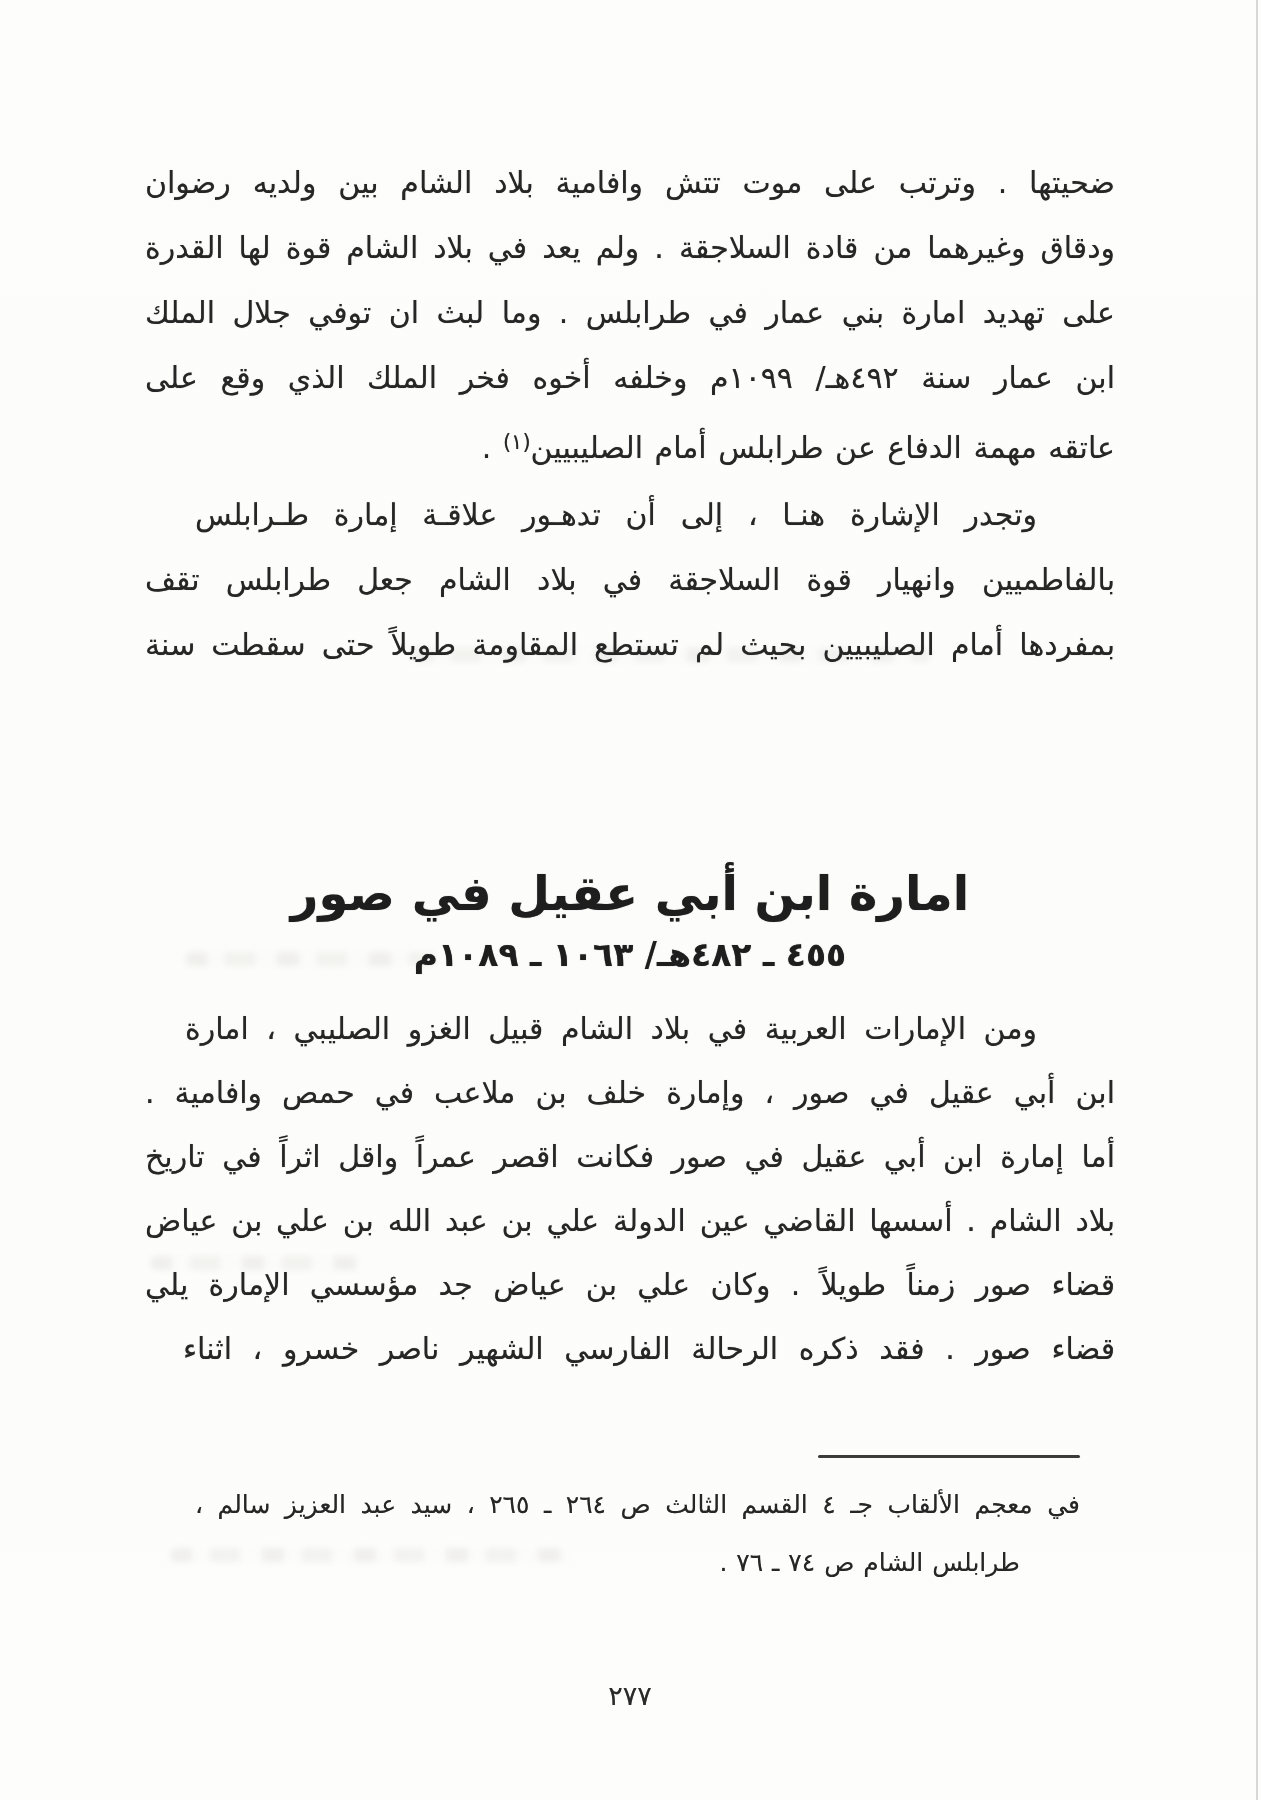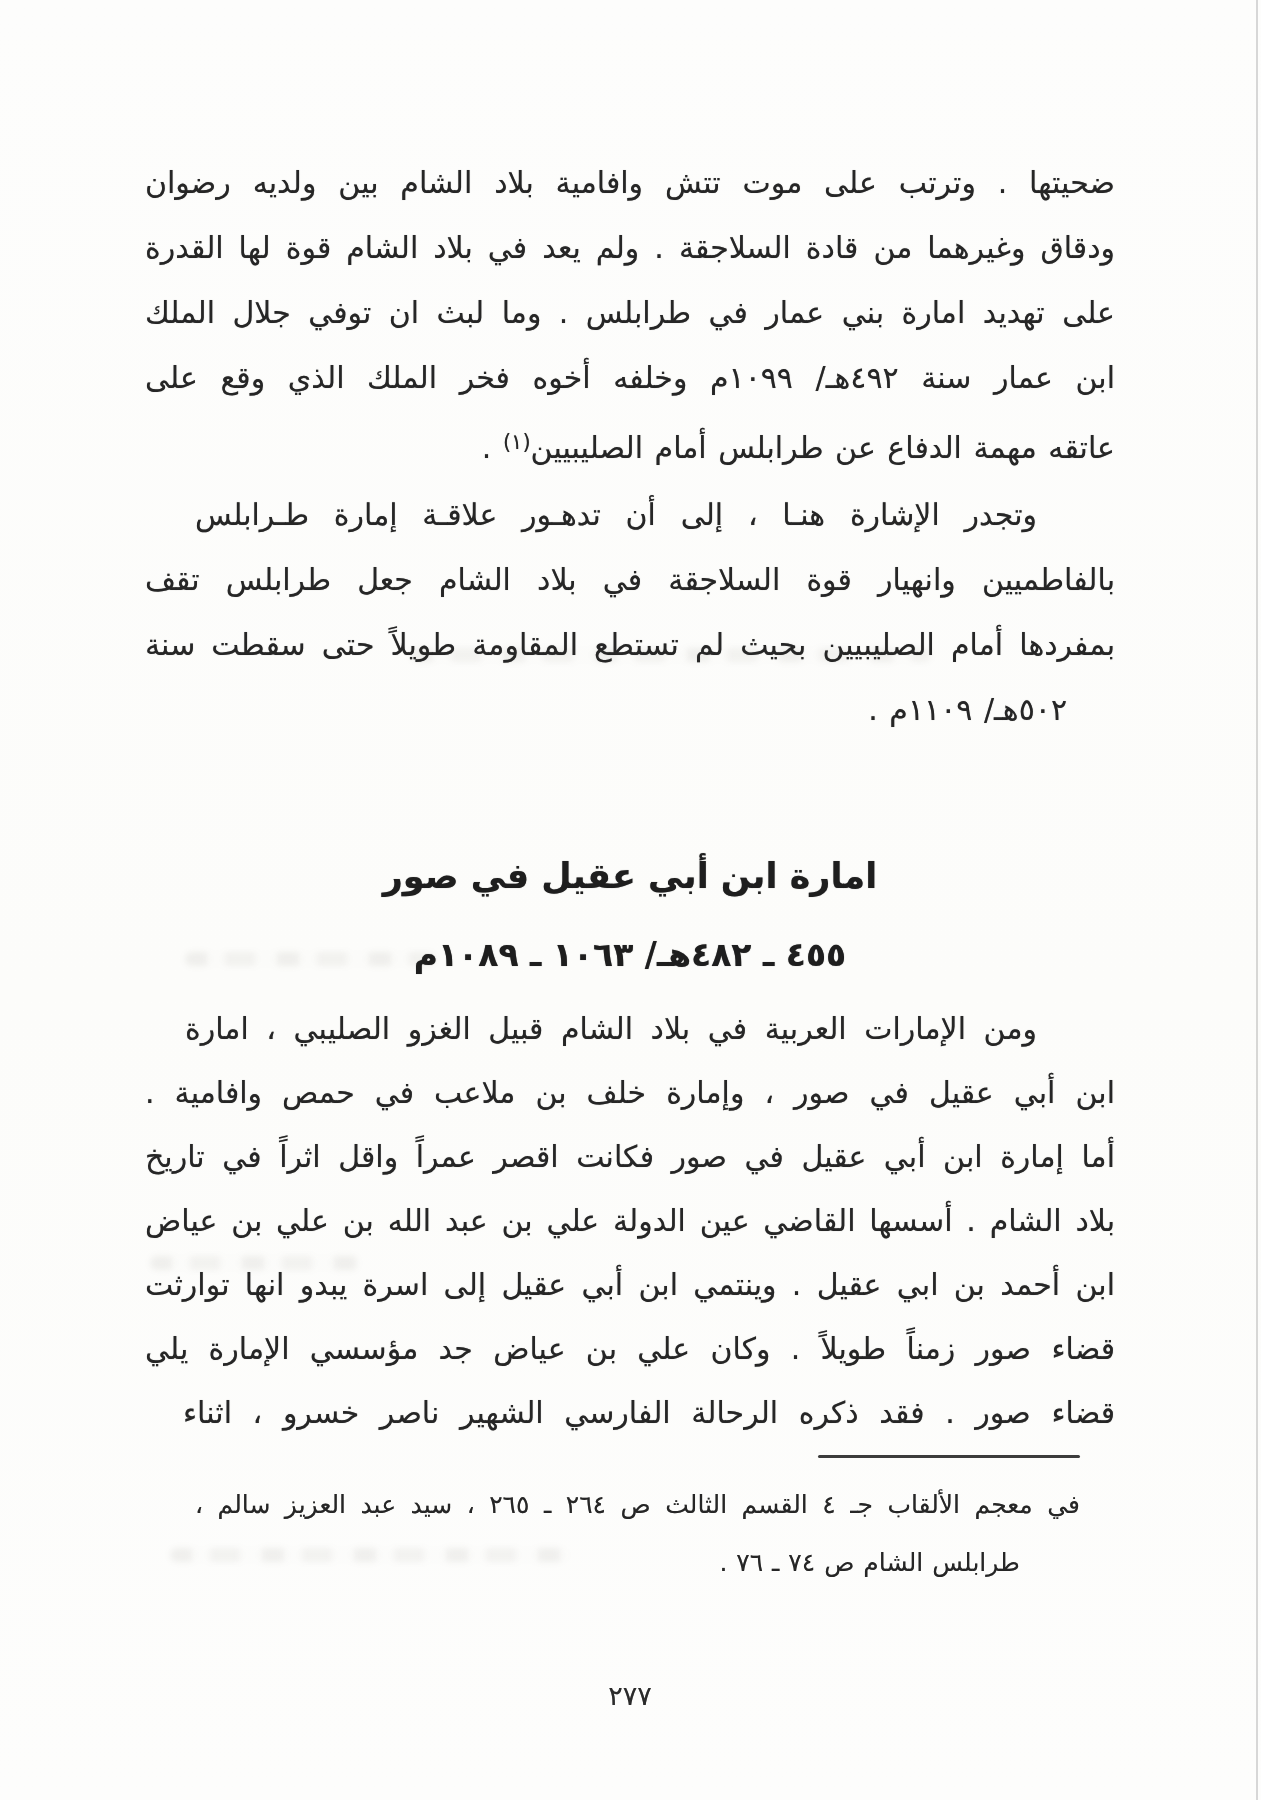--- a/index.html
+++ b/index.html
@@ -58,21 +58,21 @@
     font-size: 21px;
     vertical-align: 9px;
     letter-spacing: 0;
   }
   .heading-title {
     position: absolute;
     right: 146px;
     left: 145px;
     top: 833px;
     text-align: center;
-    font-size: 35px;
+    font-size: 48px;
     font-weight: bold;
     color: #1e1e1e;
     text-shadow: 0 0 0.8px rgba(25,25,25,0.6);
   }
   .heading-dates {
     position: absolute;
     right: 146px;
     left: 145px;
     top: 908px;
     text-align: center;
@@ -151,32 +151,30 @@
     <div class="line">ودقاق وغيرهما من قادة السلاجقة . ولم يعد في بلاد الشام قوة لها القدرة</div>
     <div class="line">على تهديد امارة بني عمار في طرابلس . وما لبث ان توفي جلال الملك</div>
     <div class="line">ابن عمار سنة ٤٩٢هـ/ ١٠٩٩م وخلفه أخوه فخر الملك الذي وقع على</div>
     <div class="line last-short"><span>عاتقه مهمة الدفاع عن طرابلس أمام الصليبيين</span><span class="fn-ref">(١)</span><span> .</span></div>
   </section>
 
   <section class="block" style="top: 482px;">
     <div class="line ind-r78 ind-l50">وتجدر الإشارة هنـا ، إلى أن تدهـور علاقـة إمارة طـرابلس</div>
     <div class="line">بالفاطميين وانهيار قوة السلاجقة في بلاد الشام جعل طرابلس تقف</div>
     <div class="line">بمفردها أمام الصليبيين بحيث لم تستطع المقاومة طويلاً حتى سقطت سنة</div>
-    <div class="line last-short ind-r48">٥٠٢هـ/ ١١٠٩م .</div>
   </section>
 
   <h1 class="heading-title">امارة ابن أبي عقيل في صور</h1>
   <h2 class="heading-dates">٤٥٥ ـ ٤٨٢هـ/ ١٠٦٣ ـ ١٠٨٩م</h2>
 
   <section class="block" style="top: 997px;">
     <div class="line ind-r78 ind-l40" style="height:64px; line-height:64px;">ومن الإمارات العربية في بلاد الشام قبيل الغزو الصليبي ، امارة</div>
     <div class="line" style="height:64px; line-height:64px;">ابن أبي عقيل في صور ، وإمارة خلف بن ملاعب في حمص وافامية .</div>
     <div class="line" style="height:64px; line-height:64px;">أما إمارة ابن أبي عقيل في صور فكانت اقصر عمراً واقل اثراً في تاريخ</div>
     <div class="line" style="height:64px; line-height:64px;">بلاد الشام . أسسها القاضي عين الدولة علي بن عبد الله بن علي بن عياض</div>
-    <div class="line" style="height:64px; line-height:64px;">ابن أحمد بن ابي عقيل . وينتمي ابن أبي عقيل إلى اسرة يبدو انها توارثت</div>
     <div class="line" style="height:64px; line-height:64px;">قضاء صور زمناً طويلاً . وكان علي بن عياض جد مؤسسي الإمارة يلي</div>
     <div class="line" style="height:64px; line-height:64px;margin-left:38px;">قضاء صور . فقد ذكره الرحالة الفارسي الشهير ناصر خسرو ، اثناء</div>
   </section>
 
   <div class="fn-rule"></div>
 
   <section class="footnote">
     <div class="fn-line fn-hang ind-l50">في معجم الألقاب جـ ٤ القسم الثالث ص ٢٦٤ ـ ٢٦٥ ، سيد عبد العزيز سالم ،</div>
     <div class="fn-line fn-last">طرابلس الشام ص ٧٤ ـ ٧٦ .</div>
   </section>

